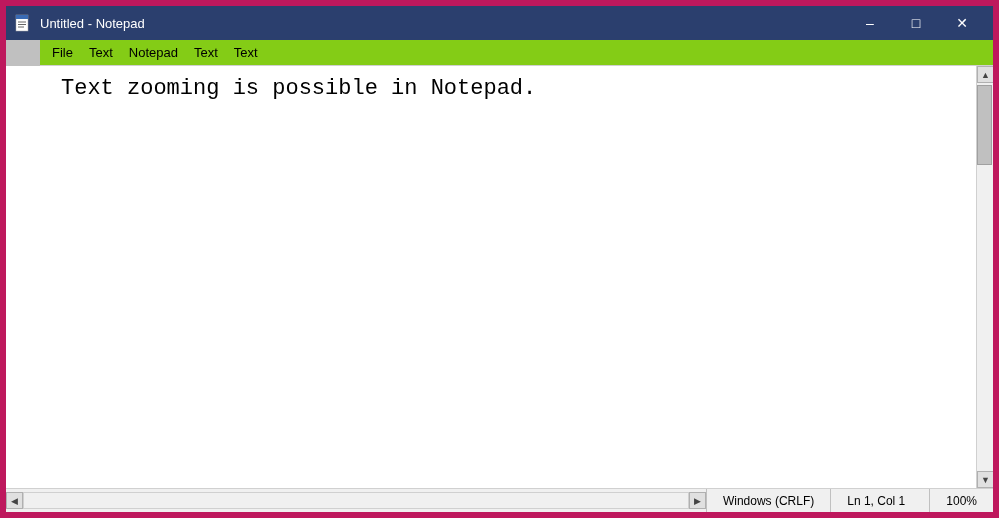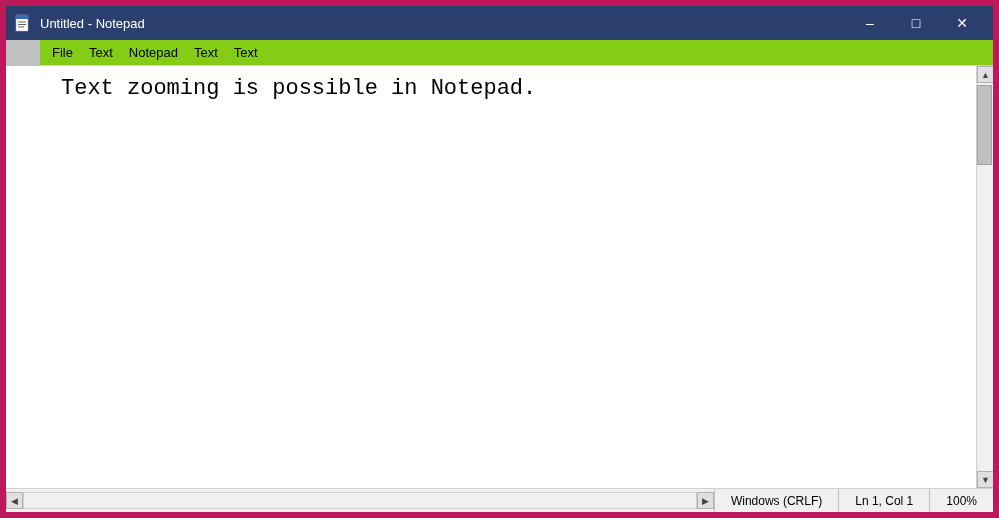--- a/index.html
+++ b/index.html
@@ -194,20 +194,21 @@
       font-size: 12px;
       color: #000;
       border-left: 1px solid #c0c0c0;
       height: 100%;
       display: flex;
       align-items: center;
     }
 
     .status-section:last-child {
       border-right: none;
+      margin-left: 8px;
     }
   </style>
 </head>
 <body>
 
 <div class="window">
 
   <div class="title-bar">
     <div class="title-bar-icon">
       <svg width="18" height="18" viewBox="0 0 18 18">

